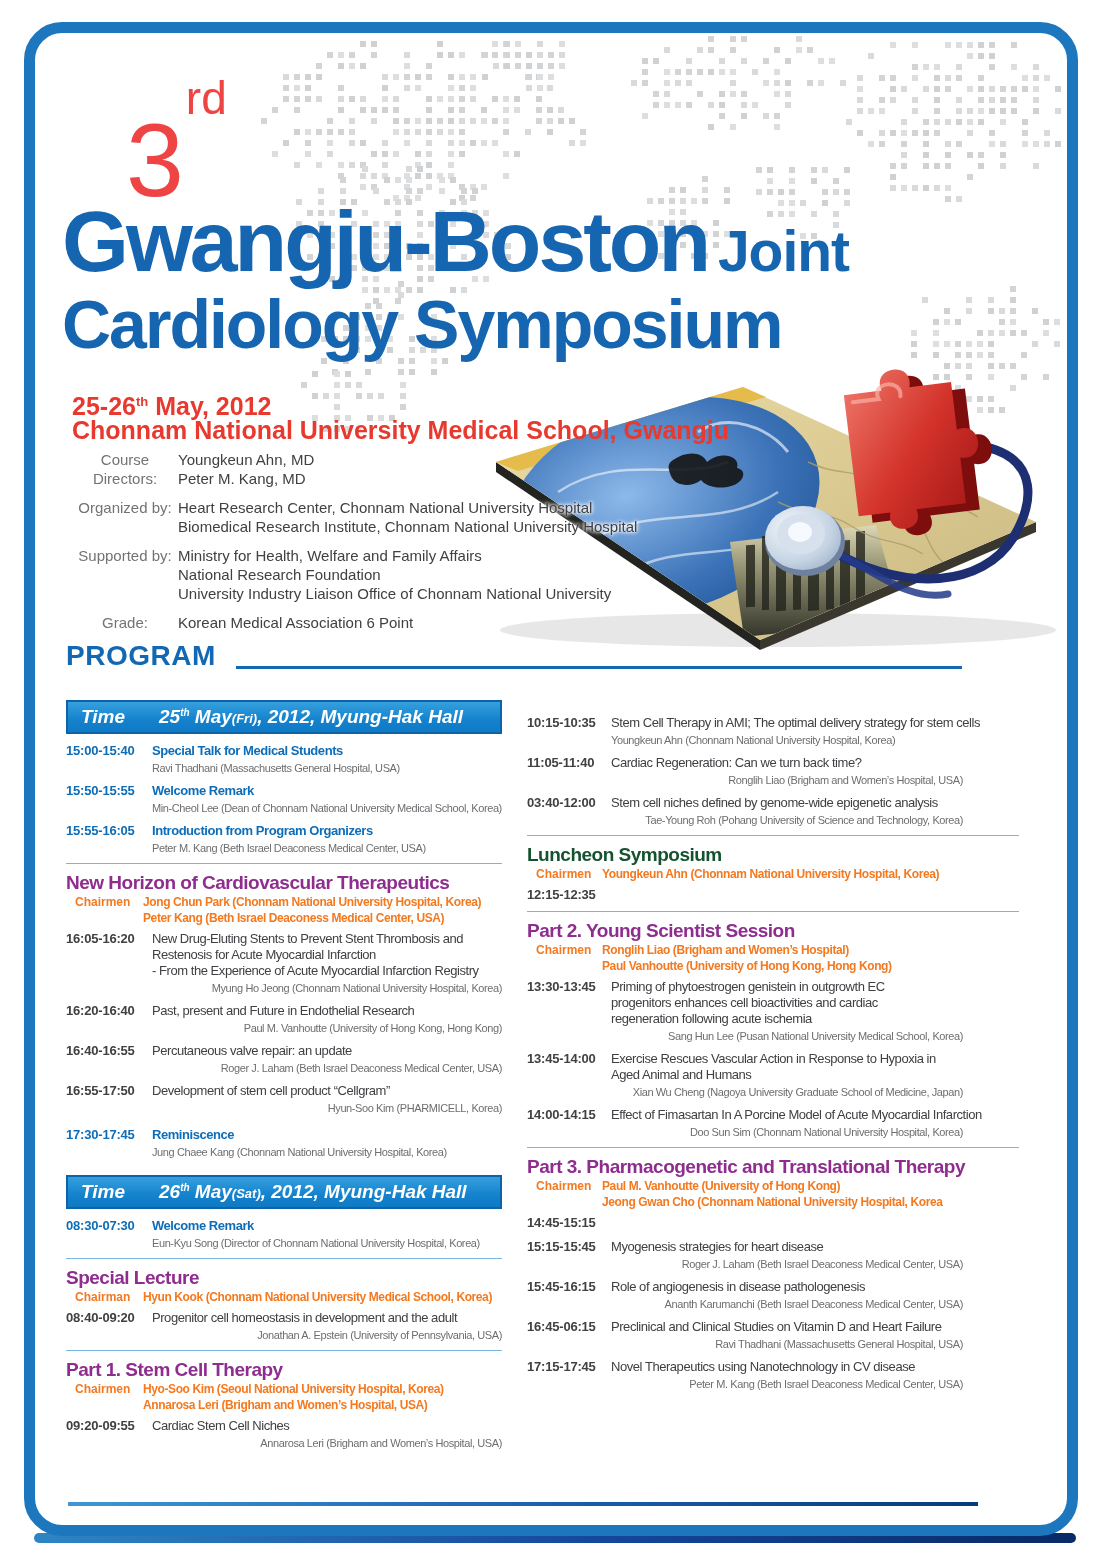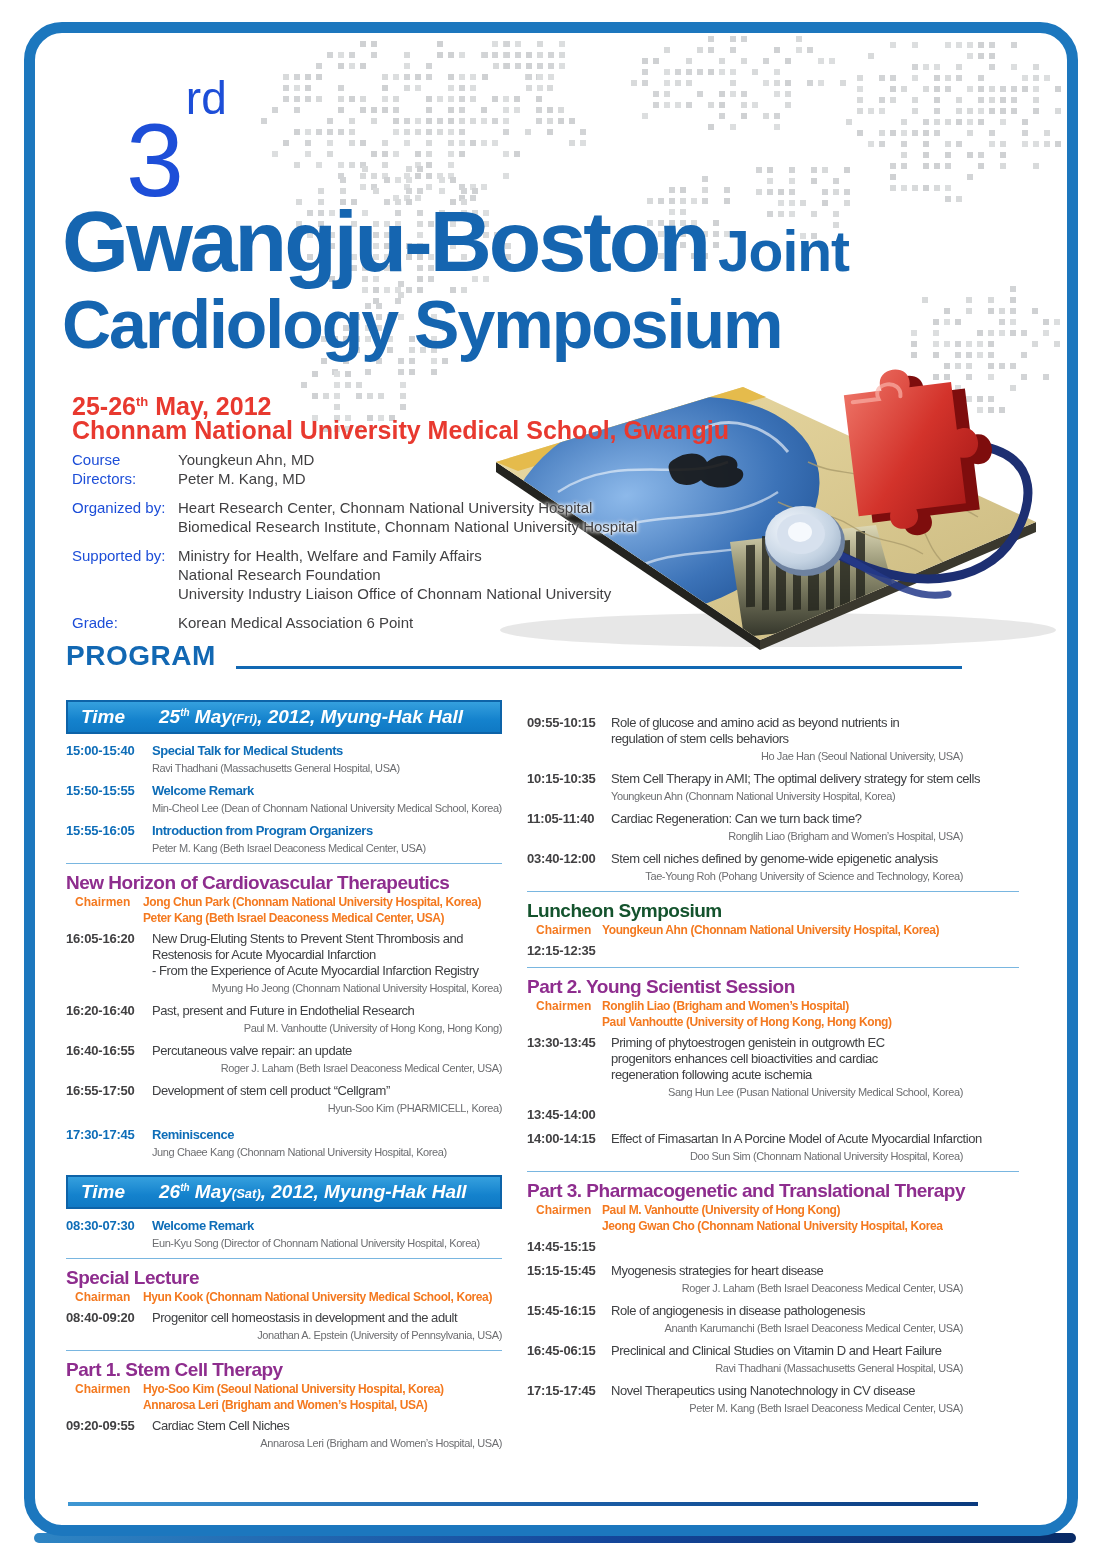--- a/index.html
+++ b/index.html
@@ -6,35 +6,35 @@
   body{width:1102px;height:1560px;position:relative;overflow:hidden;
        font-family:"Liberation Sans","DejaVu Sans",sans-serif;color:#414042;}
   .frame{position:absolute;left:24px;top:22px;width:1054px;height:1514px;
          border:11px solid #1c77be;border-radius:38px;box-sizing:border-box;z-index:3;pointer-events:none;}
   .frame-shadow{position:absolute;left:34px;top:1533px;width:1042px;height:10px;border-radius:5px;
          background:linear-gradient(90deg,#2e85c4 0%,#14469b 55%,#082a66 100%);z-index:2;}
   .dotmap{position:absolute;left:0;top:0;width:1102px;height:1560px;z-index:0;}
   .dot{position:absolute;width:6px;height:6px;}
 
   
-  .edition{position:absolute;left:126px;top:92px;z-index:2;color:#1d4ed8;font-size:104px;line-height:104px;}
+  .edition{position:absolute;left:126px;top:92px;z-index:2;color:#ef4444;font-size:104px;line-height:104px;}
   .edition sup{font-size:46px;position:relative;top:-46px;left:2px;}
   .title-l1{position:absolute;left:62px;top:196px;z-index:2;color:#1565b0;font-weight:bold;
             font-size:86px;line-height:90px;letter-spacing:-3px;white-space:nowrap;}
   .title-l1 .joint{font-size:57px;letter-spacing:-1px;margin-left:10px;}
   .title-l2{position:absolute;left:62px;top:288px;z-index:2;color:#1565b0;font-weight:bold;
             font-size:68px;line-height:72px;letter-spacing:-2px;white-space:nowrap;}
   .dates{position:absolute;left:72px;top:388px;z-index:2;color:#e8392f;font-weight:bold;
          font-size:25px;line-height:28px;}
   .dates sup{font-size:13px;}
   .venue{position:absolute;left:72px;top:416px;z-index:2;color:#e8392f;font-weight:bold;
          font-size:25px;line-height:28px;white-space:nowrap;}
   .event-info{position:absolute;left:72px;top:450px;z-index:2;width:620px;}
   .info-row{display:flex;margin-bottom:10px;font-size:15px;line-height:19px;}
-  .info-label{flex:none;width:106px;color:#1d4ed8;}
+  .info-label{flex:none;width:106px;color:#737373;text-align:center;}
   .info-lines{color:#414042;text-shadow:0 0 3px #fff,0 0 4px #fff,0 0 5px #fff;}
 
   
   .illus{position:absolute;left:478px;top:342px;z-index:1;}
 
   
   .program-title{position:absolute;left:66px;top:640px;z-index:2;color:#1268b3;font-weight:bold;
                  font-size:28px;letter-spacing:0.5px;}
   .program-rule{position:absolute;left:236px;top:666px;width:726px;height:3px;background:#1268b3;z-index:2;}
   .col{position:absolute;z-index:2;}
@@ -1016,28 +1016,20 @@
     <div class="session">
       <div class="time">09:20-09:55</div>
       <div class="body">
         <div class="title">Cardiac Stem Cell Niches</div>
         <div class="speaker align-right">Annarosa Leri (Brigham and Women’s Hospital, USA)</div>
       </div>
     </div>
   </div>
 <div class="col col2">
     <div class="session">
-      <div class="time">09:55-10:15</div>
-      <div class="body">
-        <div class="title">Role of glucose and amino acid as beyond nutrients in
-regulation of stem cells behaviors</div>
-        <div class="speaker align-right">Ho Jae Han (Seoul National University, USA)</div>
-      </div>
-    </div>
-    <div class="session">
       <div class="time">10:15-10:35</div>
       <div class="body">
         <div class="title">Stem Cell Therapy in AMI; The optimal delivery strategy for stem cells</div>
         <div class="speaker align-left">Youngkeun Ahn (Chonnam National University Hospital, Korea)</div>
       </div>
     </div>
     <div class="session">
       <div class="time">11:05-11:40</div>
       <div class="body">
         <div class="title">Cardiac Regeneration: Can we turn back time?</div>
@@ -1079,20 +1071,25 @@
       <div class="time">13:30-13:45</div>
       <div class="body">
         <div class="title">Priming of phytoestrogen genistein in outgrowth EC
 progenitors enhances cell bioactivities and cardiac
 regeneration following acute ischemia</div>
         <div class="speaker align-right">Sang Hun Lee (Pusan National University Medical School, Korea)</div>
       </div>
     </div>
     <div class="session">
       <div class="time">13:45-14:00</div>
+      <div class="body">
+        <div class="title">Exercise Rescues Vascular Action in Response to Hypoxia in
+Aged Animal and Humans</div>
+        <div class="speaker align-right">Xian Wu Cheng (Nagoya University Graduate School of Medicine, Japan)</div>
+      </div>
     </div>
     <div class="session">
       <div class="time">14:00-14:15</div>
       <div class="body">
         <div class="title">Effect of Fimasartan In A Porcine Model of Acute Myocardial Infarction</div>
         <div class="speaker align-right">Doo Sun Sim (Chonnam National University Hospital, Korea)</div>
       </div>
     </div>
     <div class="divider"></div>
     <div class="section-head">

